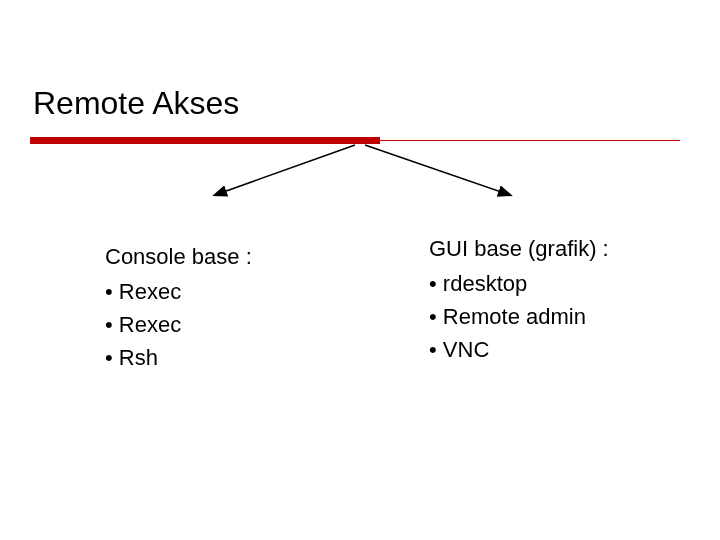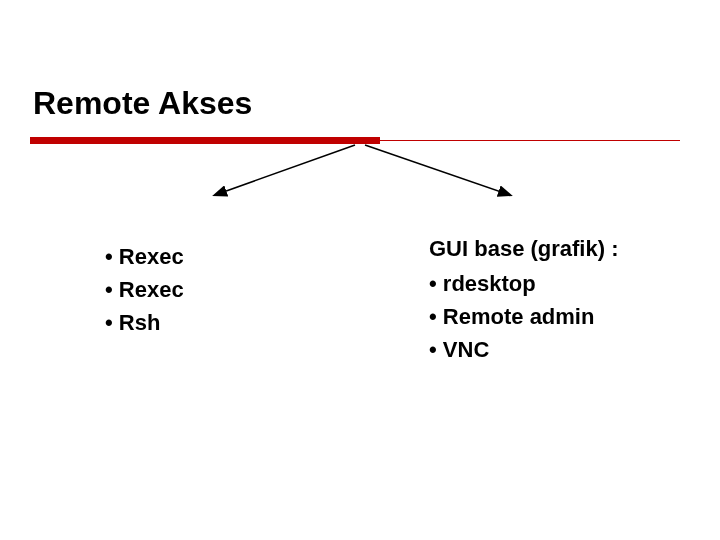--- a/index.html
+++ b/index.html
@@ -8,21 +8,20 @@
     width: 720px;
     height: 540px;
     background: #fff;
     font-family: Verdana, Arial, sans-serif;
     color: #000;
   }
   .slide {
     position: relative;
     width: 720px;
     height: 540px;
-    font-weight: bold;
   }
   .title {
     position: absolute;
     left: 33px;
     top: 85px;
     font-size: 32px;
     font-family: Verdana, Arial, sans-serif;
   }
   
   .redbar {
@@ -95,20 +94,21 @@
     <defs>
       <marker id="arrowhead" markerWidth="10" markerHeight="8" refX="8" refY="4" orient="auto">
         <polygon points="0 0, 10 4, 0 8" fill="#000"></polygon>
       </marker>
     </defs>
     <line x1="355" y1="145" x2="215" y2="195" stroke="#000" stroke-width="1.5" marker-end="url(#arrowhead)"></line>
     <line x1="365" y1="145" x2="510" y2="195" stroke="#000" stroke-width="1.5" marker-end="url(#arrowhead)"></line>
   </svg>
 
   <div class="col col-left">
+    <p class="heading">Console base :</p>
     <ul>
       <li>Rexec</li>
       <li>Rexec</li>
       <li>Rsh</li>
     </ul>
   </div>
 
   <div class="col col-right">
     <p class="heading">GUI base (grafik) :</p>
     <ul>

